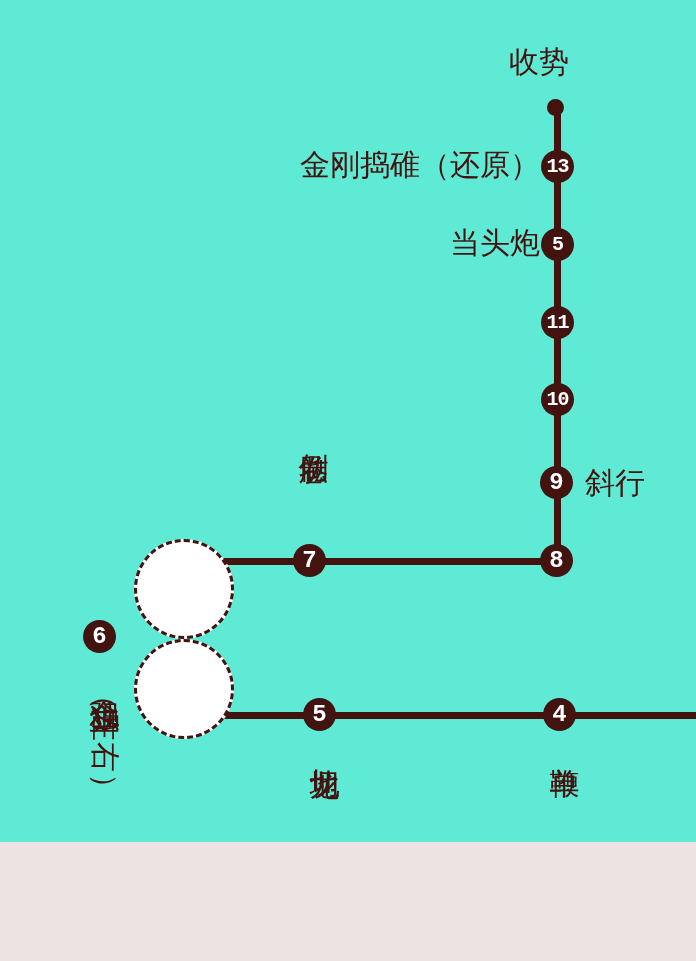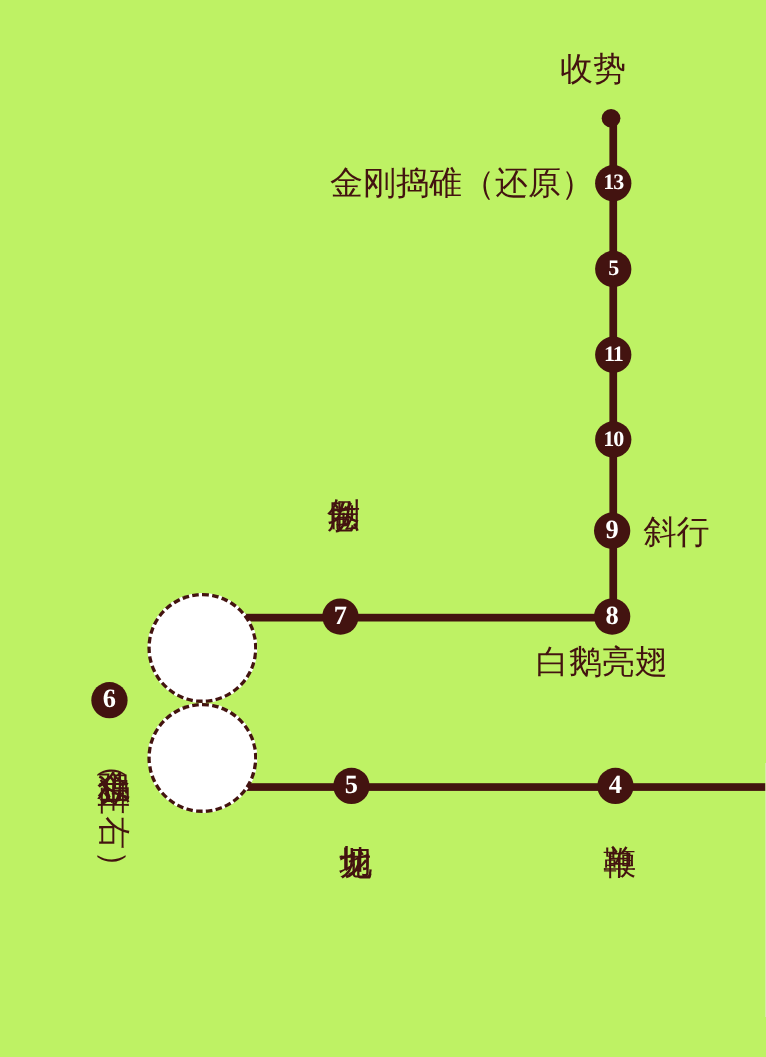--- a/index.html
+++ b/index.html
@@ -1,23 +1,23 @@
 <!DOCTYPE html>
 <html><head>
 <meta charset="utf-8">
 <style>
   * { margin: 0; padding: 0; box-sizing: border-box; }
   html, body { background: #ede4e2; }
   .canvas {
     position: relative;
     width: 696px;
-    height: 961px;
-    background: #bef264;
+    height: 842px;
+    background: #5eead4;
     overflow: hidden;
-    font-family: Liberation Serif, serif;
+    font-family: Liberation Mono, monospace;
   }
   .line { position: absolute; background: #431310; z-index: 1; }
   .placeholder {
     position: absolute;
     width: 100px; height: 100px;
     border: 3px dashed #431310;
     border-radius: 50%;
     background: #ffffff;
     z-index: 2;
   }
@@ -96,22 +96,22 @@
     <span>6</span>
   </div>
   <div class="node" style="left:303px; top:698px;">
     <span>5</span>
   </div>
   <div class="node" style="left:543px; top:698px;">
     <span>4</span>
   </div>
 
   <div class="label right" style="right:156px; top:150px;">金刚捣碓（还原）</div>
+  <div class="label right" style="right:156px; top:228px;">当头炮</div>
   <div class="label" style="left:585px; top:468px;">斜行</div>
-  <div class="label" style="left:487px; top:586px;">白鹅亮翅</div>
   <div class="label vtext" style="left:294px; top:430px;">倒卷肱</div>
   <div class="label vtext" style="left:85px; top:676px;">
     <span>金鸡独立</span><span class="sideways">（左右）</span>
   </div>
   <div class="label vtext" style="left:305px; top:744px;">切地龙</div>
   <div class="label vtext" style="left:545px; top:744px;">单鞭</div>
 
 </div>
 
 </body></html>

